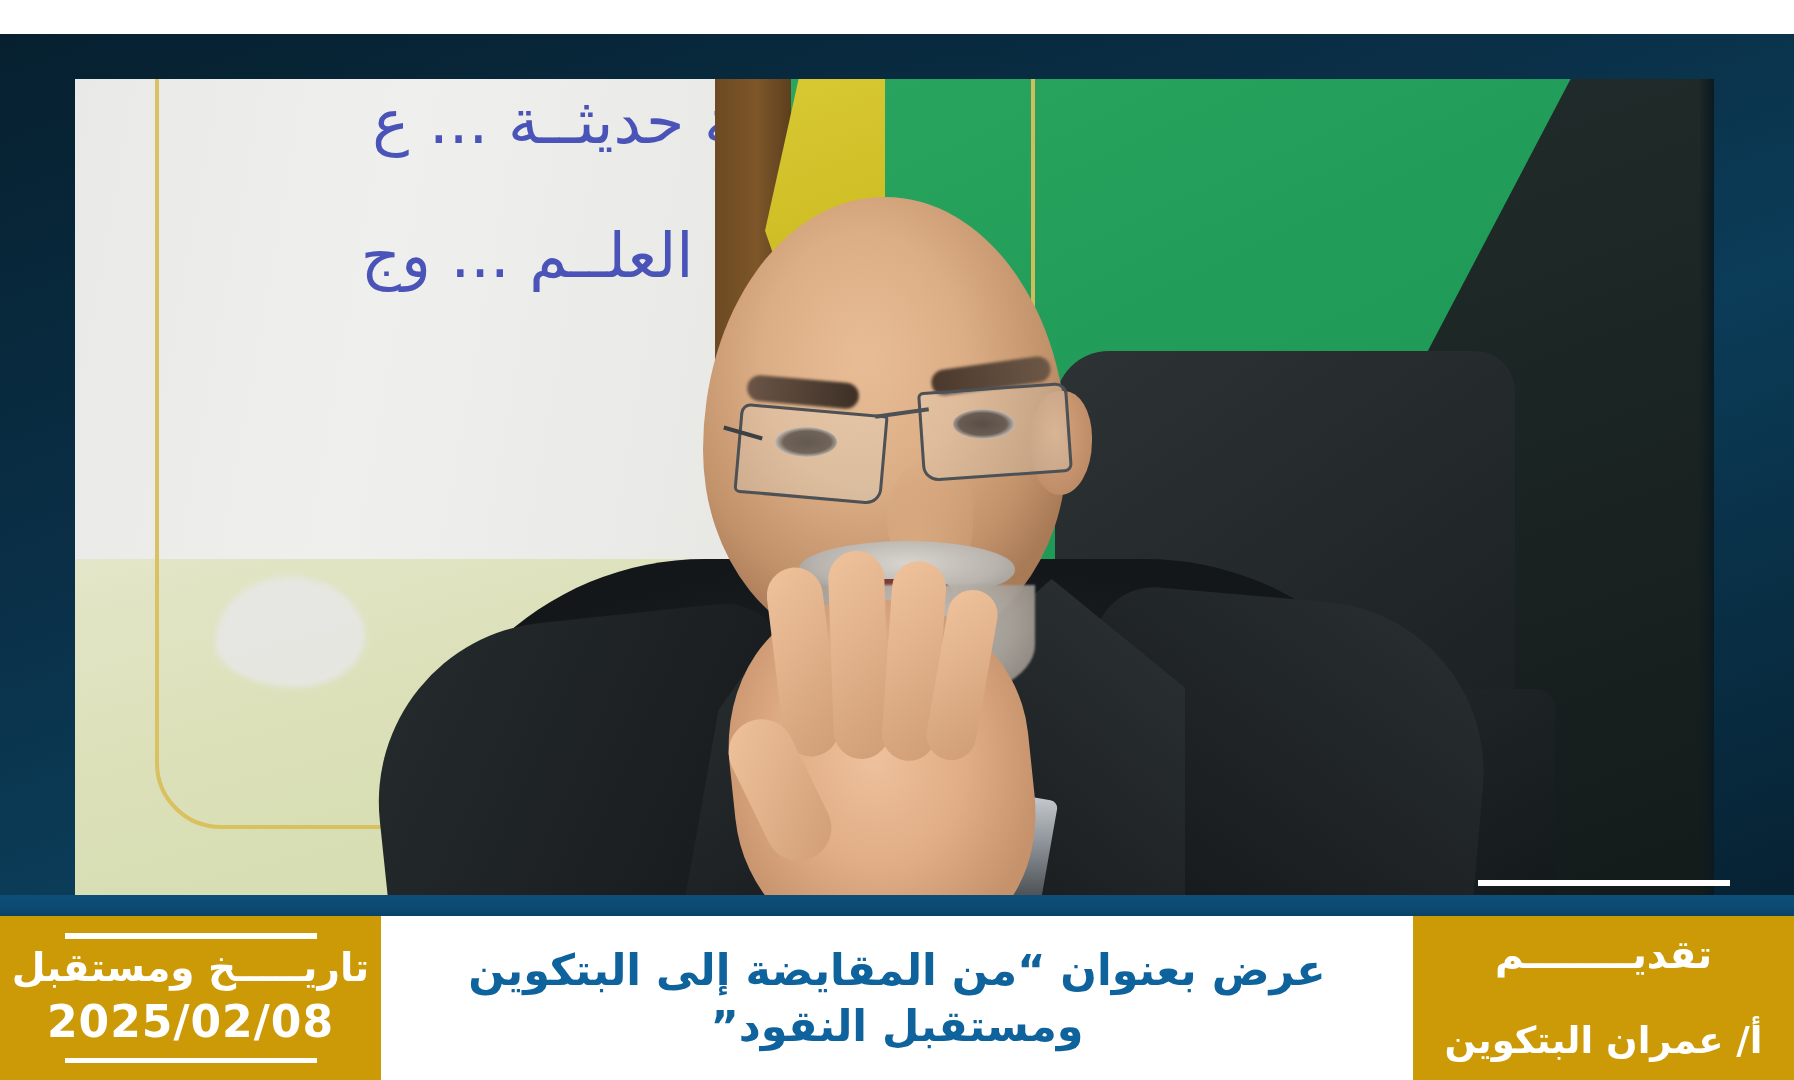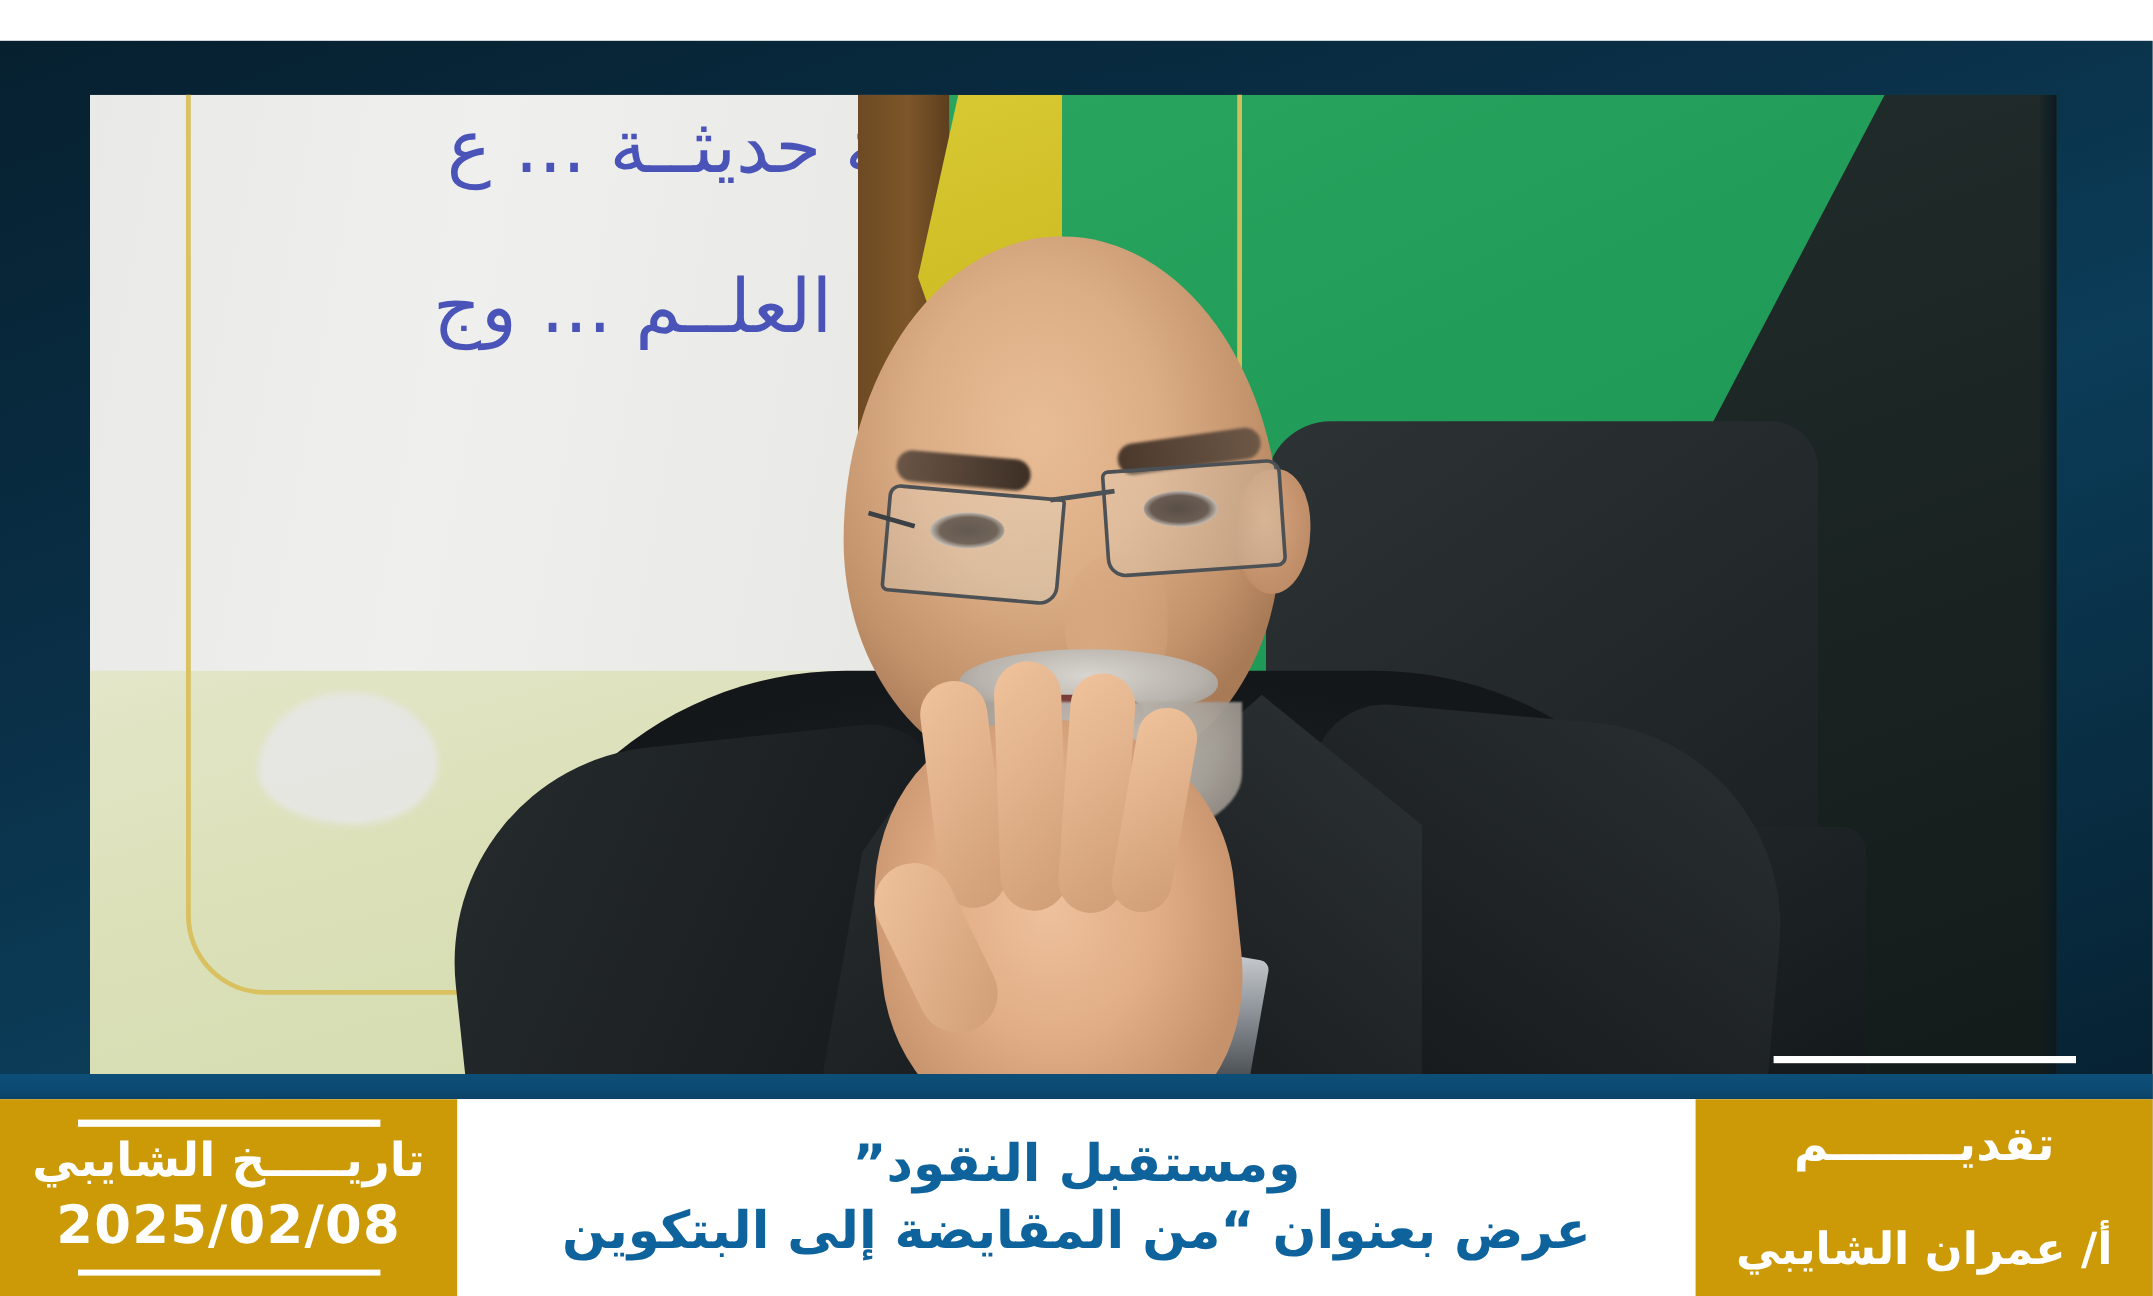--- a/index.html
+++ b/index.html
@@ -335,31 +335,31 @@
     </div>
   </div>
 
   <div class="blue-strip"></div>
 
   <div class="bottom-bar">
     <div class="center-panel"></div>
 
     <div class="panel-gold panel-left">
       <div class="gold-rule"></div>
-      <div class="gold-text gold-head">تاريـــــخ الشايبي</div>
+      <div class="gold-text gold-head">تاريـــــخ ومستقبل</div>
       <div class="gold-text gold-date">2025/02/08</div>
       <div class="gold-rule thin"></div>
     </div>
 
     <div class="title-wrap">
+      <div class="title-line">عرض بعنوان “من المقايضة إلى البتكوين</div>
       <div class="title-line">ومستقبل النقود”</div>
-      <div class="title-line">عرض بعنوان “من المقايضة إلى البتكوين</div>
     </div>
 
     <div class="panel-gold panel-right">
       <div class="gold-rule"></div>
       <div class="gold-text gold-head">تقديــــــــم</div>
-      <div class="gold-text gold-sub">أ/ عمران الشايبي</div>
+      <div class="gold-text gold-sub">أ/ عمران البتكوين</div>
       <div class="gold-rule thin"></div>
     </div>
   </div>
 
 </div>
 
 </body></html>

